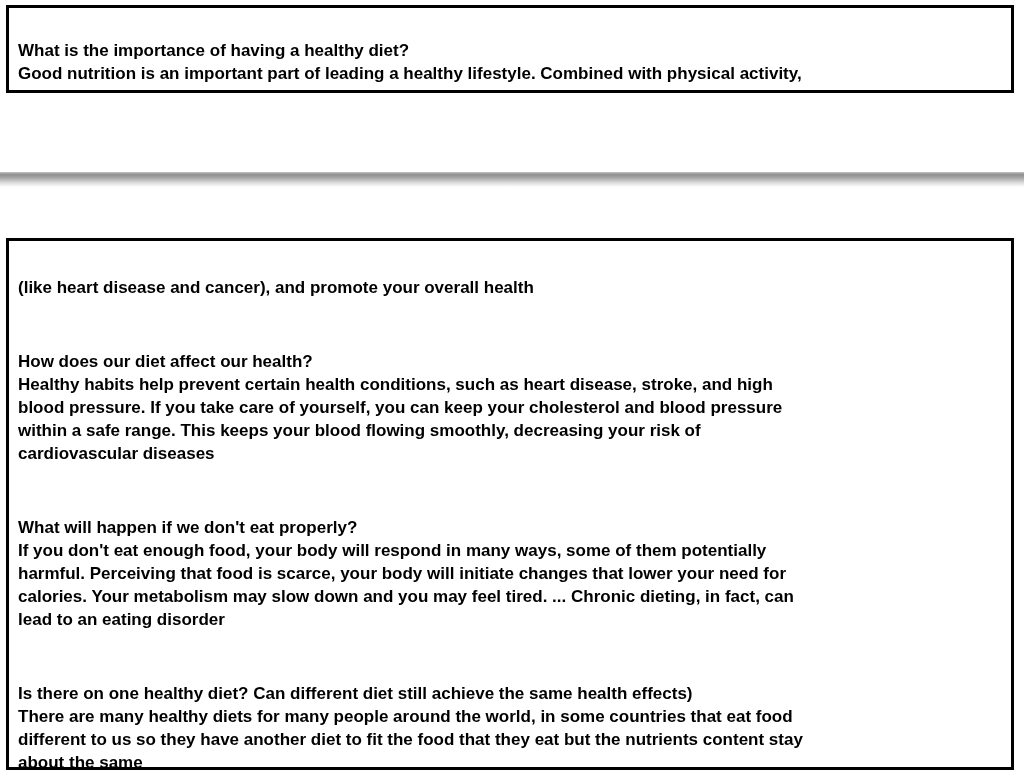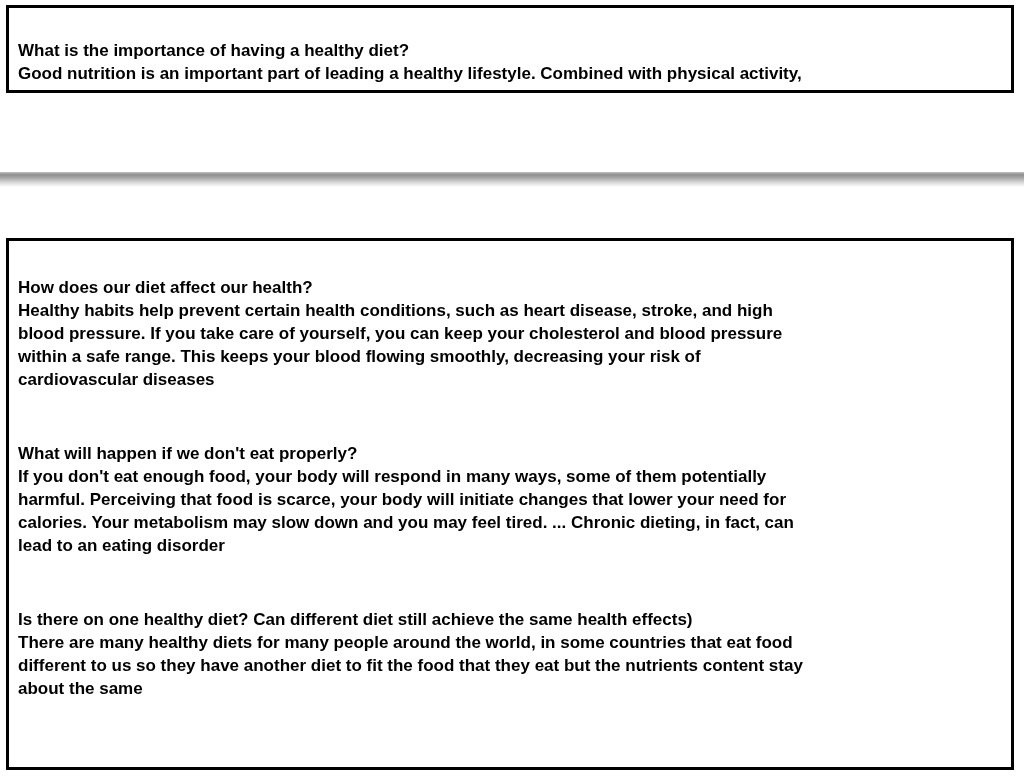--- a/index.html
+++ b/index.html
@@ -67,20 +67,21 @@
 
   <div id="page1-box" class="text-box">
     <p class="qa-paragraph">What is the importance of having a healthy diet?
 Good nutrition is an important part of leading a healthy lifestyle. Combined with physical activity,
 your diet can help you to reach and maintain a healthy weight, reduce your risk of chronic diseases</p>
   </div>
 
   <div id="page-break-bar"></div>
 
   <div id="page2-box" class="text-box">
+    <p class="qa-paragraph">(like heart disease and cancer), and promote your overall health</p>
     <p class="qa-paragraph">How does our diet affect our health?
 Healthy habits help prevent certain health conditions, such as heart disease, stroke, and high
 blood pressure. If you take care of yourself, you can keep your cholesterol and blood pressure
 within a safe range. This keeps your blood flowing smoothly, decreasing your risk of
 cardiovascular diseases</p>
     <p class="qa-paragraph">What will happen if we don't eat properly?
 If you don't eat enough food, your body will respond in many ways, some of them potentially
 harmful. Perceiving that food is scarce, your body will initiate changes that lower your need for
 calories. Your metabolism may slow down and you may feel tired. ... Chronic dieting, in fact, can
 lead to an eating disorder</p>

